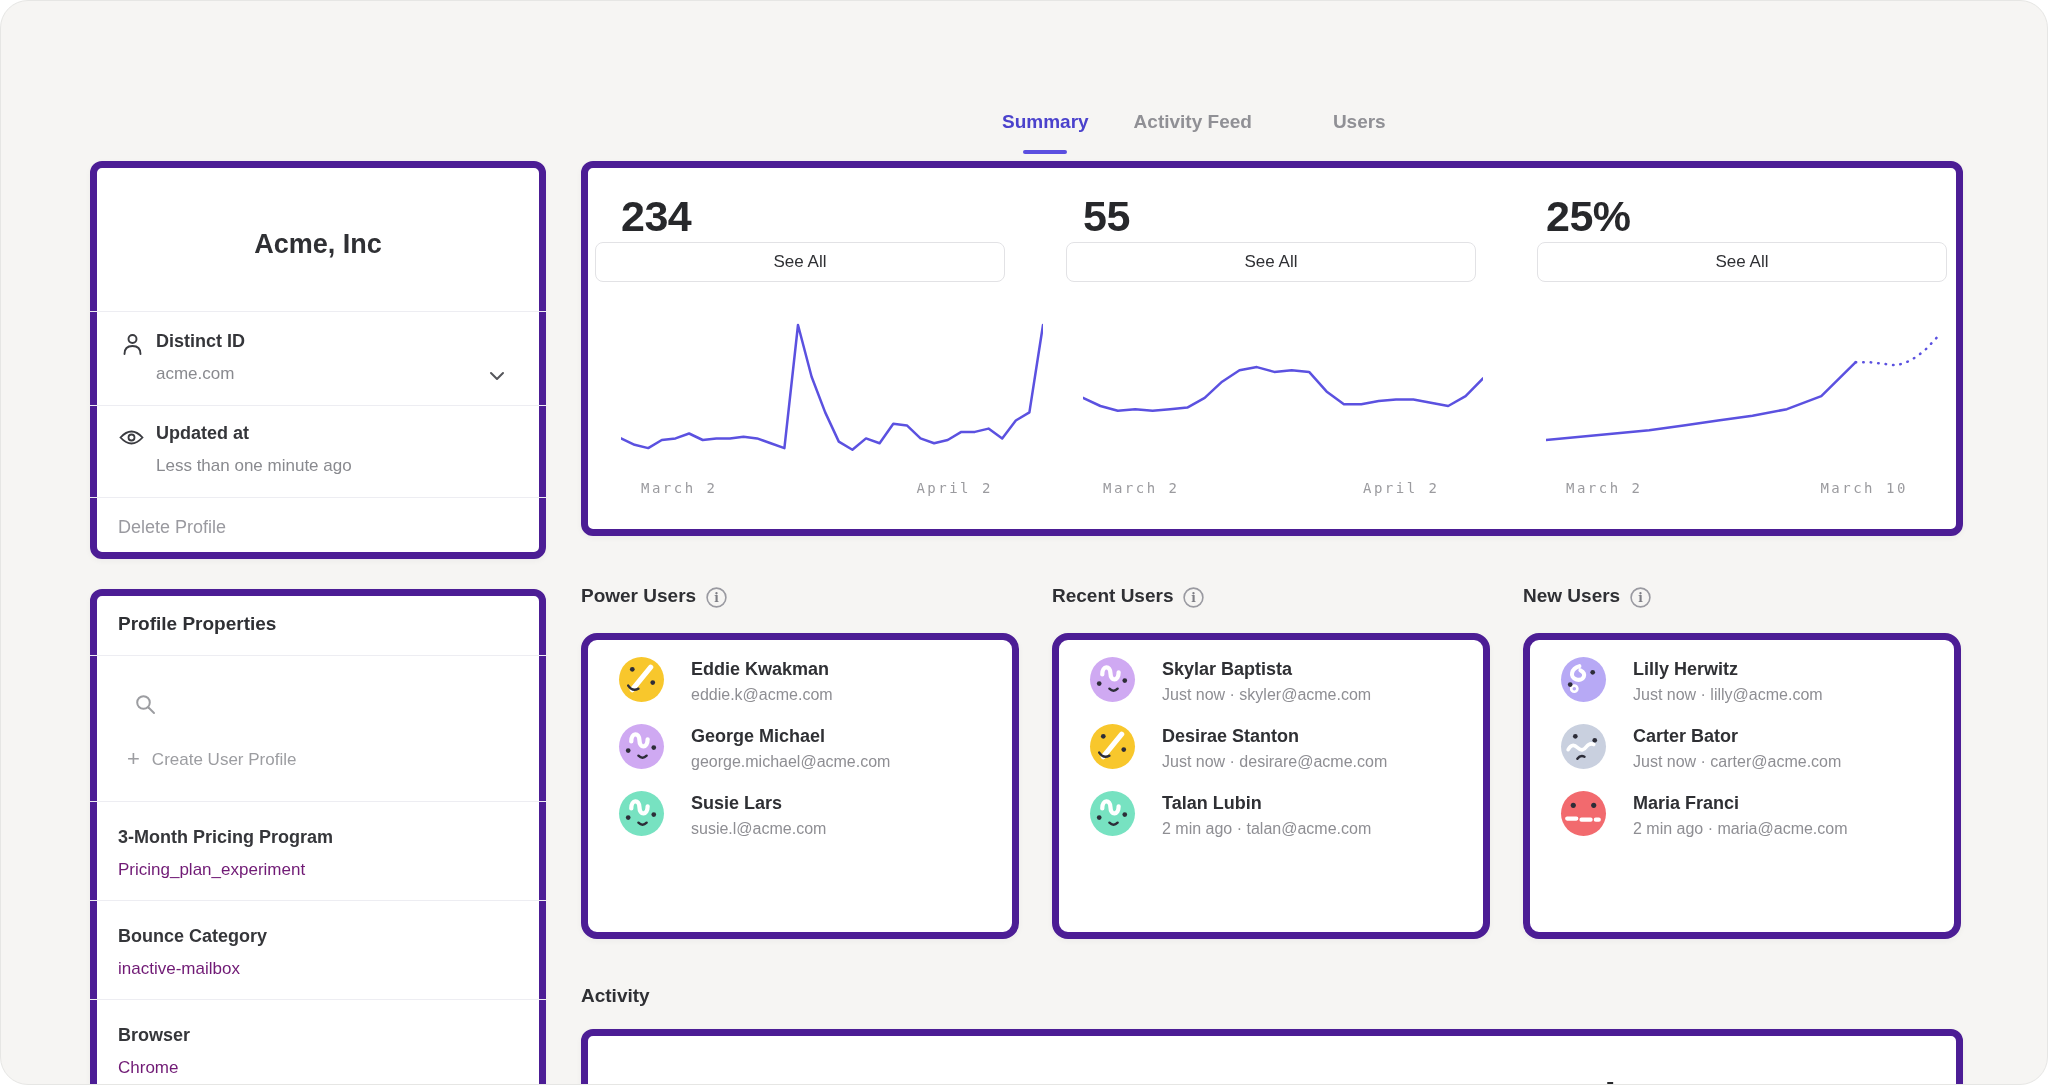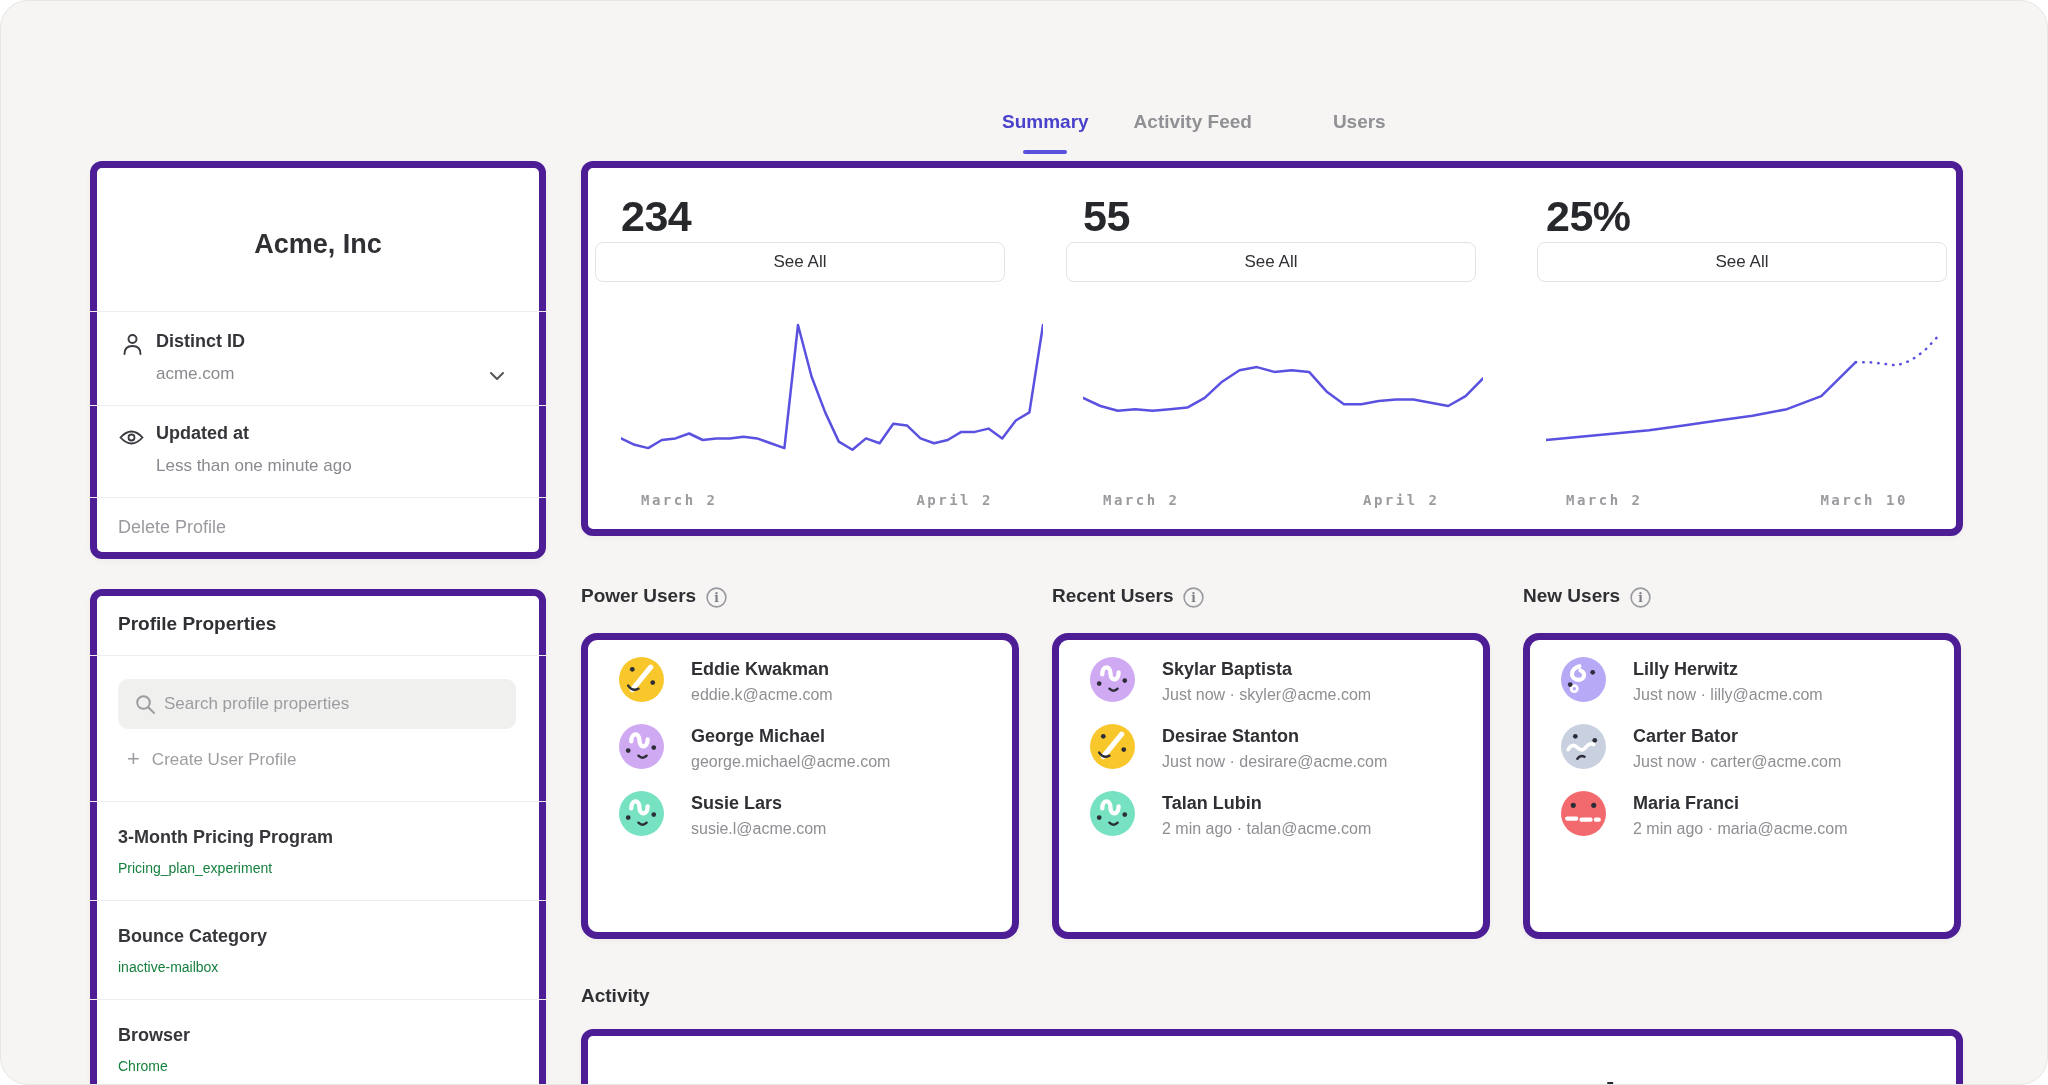--- a/index.html
+++ b/index.html
@@ -35,41 +35,41 @@
   .search-box{
     position:absolute;left:117px;top:678px;width:398px;height:50px;background:#f0f0ee;
     border:none;border-radius:10px;padding:0 16px 0 46px;font-size:17px;color:#44454a;
     font-family:"Liberation Sans",sans-serif;outline:none;
   }
   .search-box::placeholder{color:#9c9da1;}
   .search-glyph{position:absolute;left:134px;top:693px;}
   .create-row{position:absolute;left:126px;top:744px;font-size:17px;color:#9c9da1;cursor:pointer;}
   .create-plus{font-size:22px;font-weight:400;margin-right:12px;position:relative;top:1px;}
   .prop-name{position:absolute;left:117px;font-size:18px;font-weight:700;color:#35363a;}
-  .prop-value{position:absolute;left:117px;font-size:14px;color:#15803d;}
+  .prop-value{position:absolute;left:117px;font-size:17px;color:#701a75;}
 
   
   .tabs{position:absolute;left:1001px;top:110px;display:flex;align-items:flex-start;z-index:4;}
   .tab{position:relative;font-size:19px;font-weight:700;color:#909095;cursor:pointer;white-space:nowrap;}
   .tab+.tab{margin-left:45px;}
   .tab:last-child{margin-left:81px;}
   .tab--active{color:var(--accent,#4b42cc);}
   .tab-underline{position:absolute;left:50%;transform:translateX(-50%);top:39px;width:44px;height:4px;
     border-radius:2px;background:var(--underline,#5b4fe0);}
 
   
   .charts-card{left:580px;top:160px;width:1382px;height:375px;}
   .chart-col{position:absolute;top:0;height:100%;}
   .chart-col-1{left:33px;width:422px;}
   .chart-col-2{left:495px;width:400px;}
   .chart-col-3{left:958px;width:392px;}
   .stat-number{position:absolute;top:24px;font-size:43px;font-weight:700;color:#27282b;letter-spacing:-.5px;}
   .stat-label{position:absolute;top:86px;font-size:17px;color:#3c3d40;}
   .spark{position:absolute;top:140px;left:0;right:0;height:170px;}
-  .ticks{position:absolute;top:324px;left:0;right:0;height:20px;font-weight:bold;}
+  .ticks{position:absolute;top:312px;left:0;right:0;height:20px;}
   .tick{position:absolute;font-family:"DejaVu Sans Mono",monospace;font-size:14px;
     letter-spacing:2.5px;color:#9b9b9f;white-space:nowrap;}
   .tick-a{left:20px;}
   .tick-b{left:70%;}
 
   
   .sec-head{position:absolute;top:584px;font-size:19px;font-weight:700;color:#2f3034;display:flex;align-items:center;gap:10px;}
   .sec-1{left:580px;} .sec-2{left:1051px;} .sec-3{left:1522px;}
   .users-card{top:632px;width:438px;height:306px;border-radius:16px;}
   .uc-1{left:580px;} .uc-2{left:1051px;} .uc-3{left:1522px;}
@@ -128,21 +128,20 @@
   <div class="row-value" style="top:455px;">Less than one minute ago</div>
 
   <div class="divider" style="left:89px;right:auto;width:456px;top:496px;"></div>
 
   <div class="delete-link">Delete Profile</div>
 
   <div class="card sb-card2"></div>
   <div class="pp-title">Profile Properties</div>
   <div class="divider" style="left:89px;right:auto;width:456px;top:654px;"></div>
 
-  <input class="search-box" type="text" placeholder="Search profile properties" style="">
   <span class="search-glyph">
     <svg width="21" height="21" viewBox="0 0 21 21">
         <circle cx="8.5" cy="8.5" r="6.3" fill="none" stroke="#9c9da1" stroke-width="2"></circle>
         <line x1="13.5" y1="13.5" x2="19" y2="19" stroke="#9c9da1" stroke-width="2" stroke-linecap="round"></line>
       </svg>
   </span>
 
   <div class="create-row">
     <span class="create-plus">+</span><span>Create User Profile</span>
   </div>

